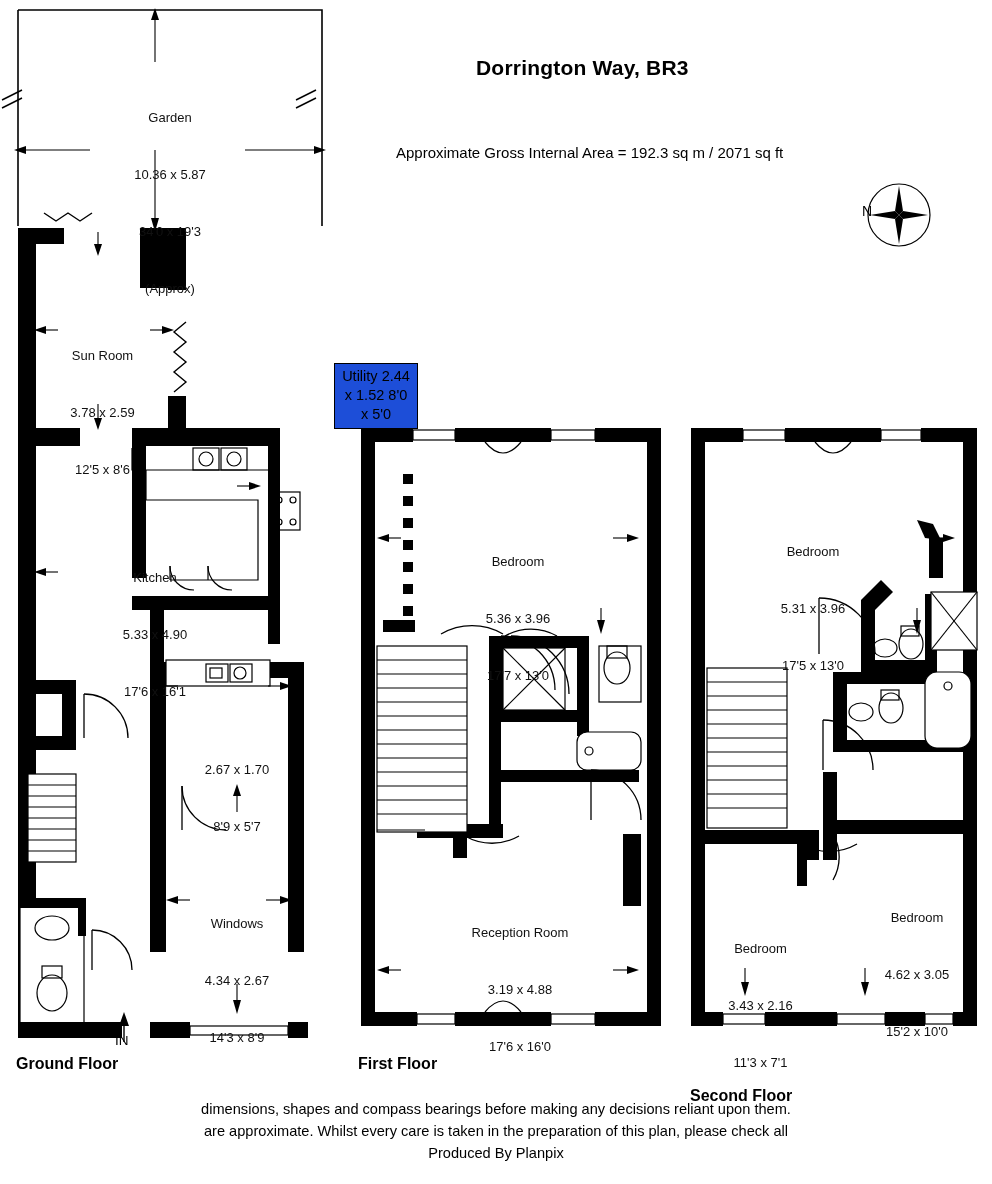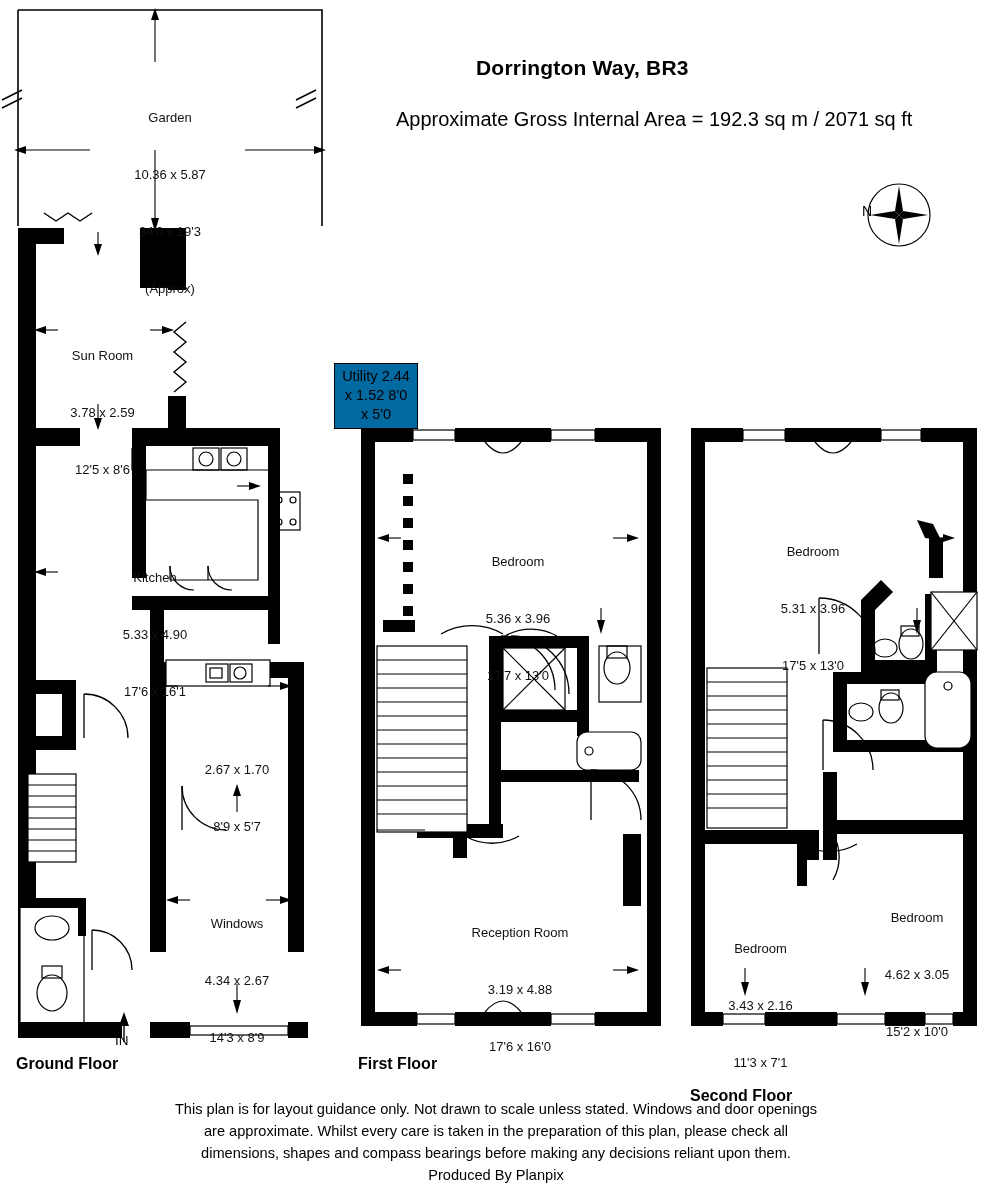--- a/index.html
+++ b/index.html
@@ -23,35 +23,36 @@
     white-space: pre;
     color: #111;
   }
   .label .ln { display: block; }
   .title {
     font-size: 21px;
     font-weight: bold;
     letter-spacing: 0.2px;
   }
   .subtitle {
-    font-size: 20px;
+    font-size: 15px;
+    margin-top: 36px;
   }
   .floor-title {
     font-size: 16px;
     font-weight: bold;
   }
   .disclaimer {
     font-size: 14.6px;
     line-height: 22px;
     text-align: center;
     width: 100%;
   }
   .boxlabel {
     border: 1px solid #000;
-    background: #0369a1;
+    background: #1d4ed8;
     font-size: 14.5px;
     line-height: 19px;
     text-align: center;
     padding: 3px 6px 4px 6px;
   }
   svg { display: block; overflow: visible; }
   .compass-letter { font-size: 14px; }
 </style>
 </head>
 <body>
@@ -483,17 +484,16 @@
   <span class="ln">Bedroom</span>
   <span class="ln">3.43 x 2.16</span>
   <span class="ln">11'3 x 7'1</span>
 </div>
 
 <div class="abs floor-title" style="left:16px; top:1055px;">Ground Floor</div>
 <div class="abs floor-title" style="left:358px; top:1055px;text-align:right;">First Floor</div>
 <div class="abs floor-title" style="left:690px; top:1055px;margin-top:32px;">Second Floor</div>
 
 <div class="abs disclaimer" style="left:0px; top:1098px;">
-  <div>This plan is for layout guidance only. Not drawn to scale unless stated. Windows and door openings</div>
+  <div>dimensions, shapes and compass bearings before making any decisions reliant upon them.</div>
   <div>are approximate. Whilst every care is taken in the preparation of this plan, please check all</div>
-  <div>dimensions, shapes and compass bearings before making any decisions reliant upon them.</div>
   <div>Produced By Planpix</div>
 </div>
 
 </body></html>

